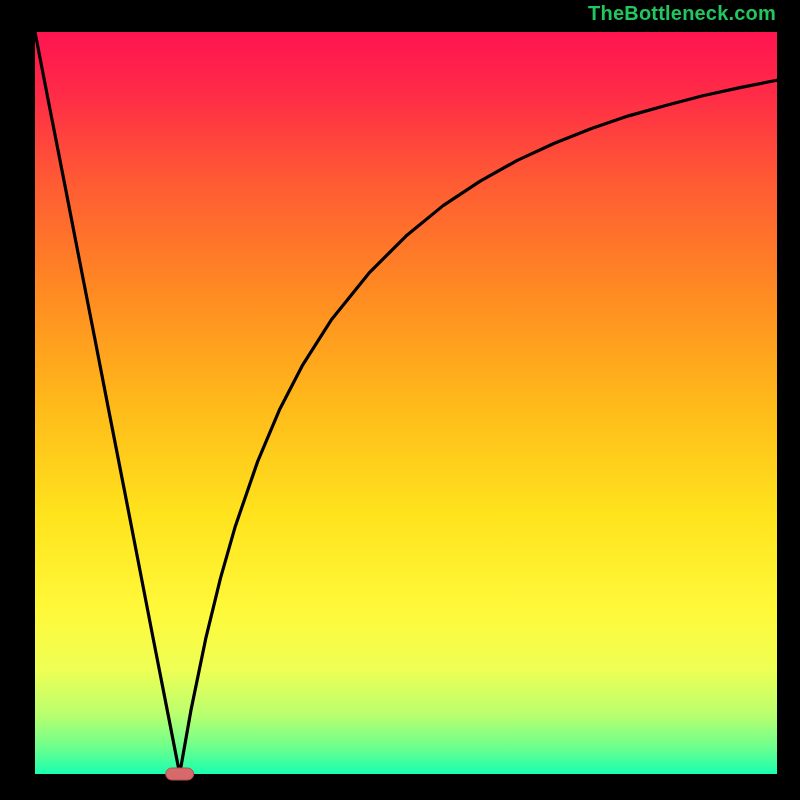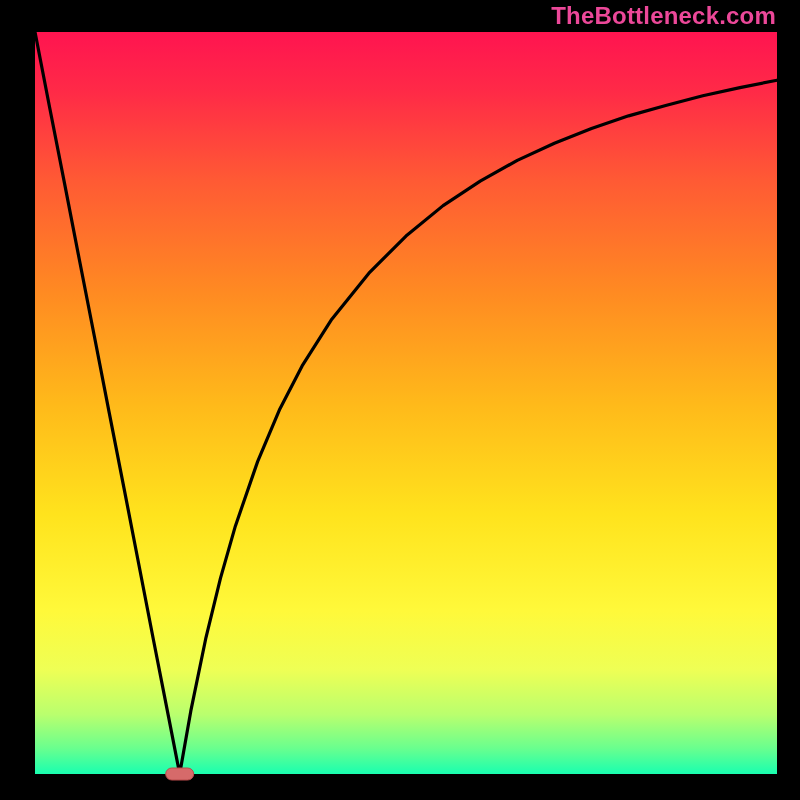--- a/index.html
+++ b/index.html
@@ -14,22 +14,22 @@
   .frame {
     position: relative;
     width: 800px;
     height: 800px;
     background: #000;
   }
   .watermark {
     position: absolute;
     top: 2px;
     right: 24px;
-    color: #ec4899;
-    font-size: 24px;
+    color: #22c55e;
+    font-size: 20px;
     font-weight: bold;
     letter-spacing: 0.2px;
     z-index: 5;
     user-select: none;
   }
   svg {
     position: absolute;
     left: 0;
     top: 0;
   }

